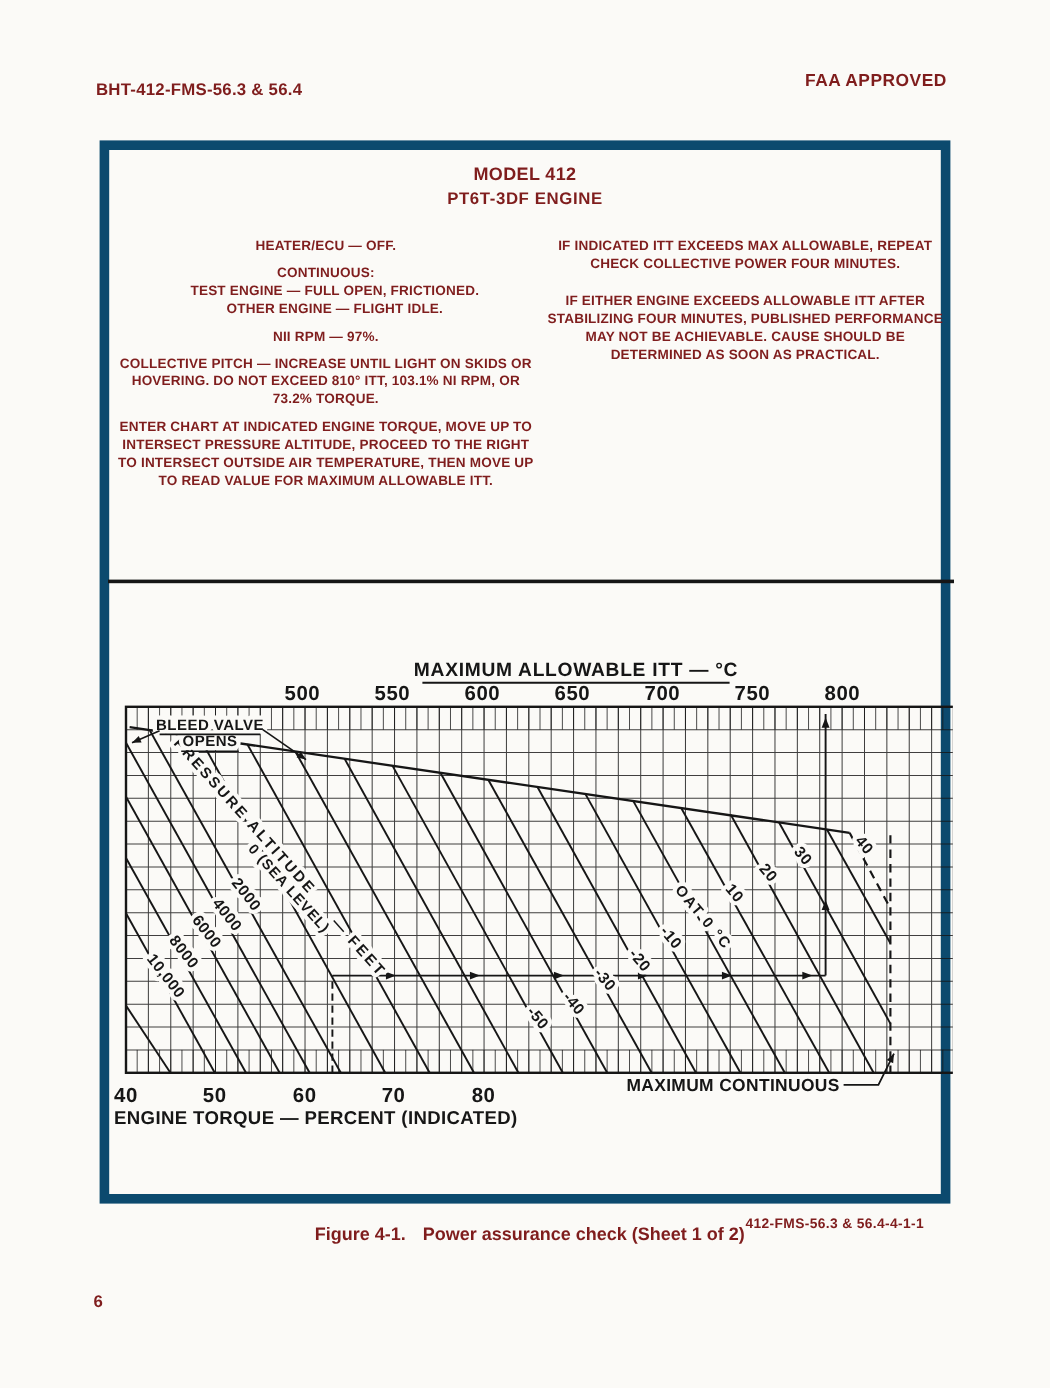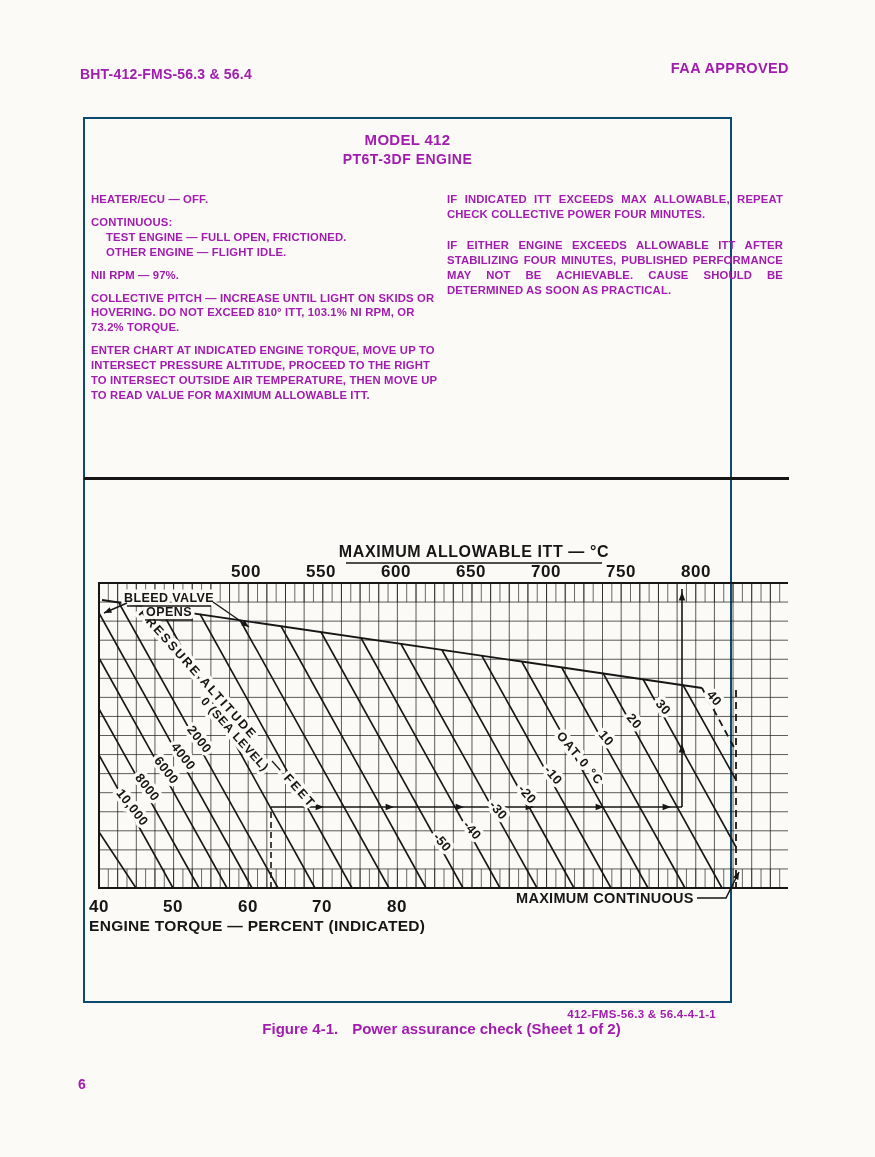--- a/index.html
+++ b/index.html
@@ -1,35 +1,35 @@
 <!DOCTYPE html>
 <html><head>
 <meta charset="utf-8">
 <style>
   * { margin:0; padding:0; box-sizing:border-box; }
   html,body { background:#e8e8e6; }
   .page {
     position:relative; width:875px; height:1157px; margin:0 auto;
-    background:#fbfaf7; color:#a21caf;
+    background:#fbfaf7; color:#7f1d1d;
     font-family:"Liberation Sans", sans-serif; overflow:hidden;
   }
   .hdr-left  { position:absolute; left:80px;  top:66px; font-size:14px; font-weight:700; letter-spacing:.2px; }
   .hdr-right { position:absolute; right:86px; top:60px; font-size:14.5px; font-weight:700; letter-spacing:.4px; }
   .panel {
-    position:absolute; left:83px; top:117px; width:649px; height:886px;
-    border:2px solid #0c4a6e; background:#fbfaf7;
+    position:absolute; left:83px; top:117px; width:709px; height:886px;
+    border:8px solid #0c4a6e; background:#fbfaf7;
   }
   .panel-title { position:absolute; left:0; top:12px; width:100%; text-align:center; }
   .panel-title .t1 { font-size:15px; font-weight:700; letter-spacing:.3px; }
   .panel-title .t2 { font-size:15px; font-weight:700; letter-spacing:.3px; margin-top:3px; }
   .panel-title .t3 { font-size:14px; font-weight:700; letter-spacing:.5px; margin-top:3px; }
   .col { position:absolute; top:73px; font-size:11.3px; font-weight:700; line-height:1.32; letter-spacing:.15px; }
   .col-left  { left:6px;   width:349px; }
   .col-right { left:362px; width:336px; text-align:justify; }
-  .para { margin-bottom:8px; }
+  .para { margin-bottom:8px;text-align:center; }
   .col-right .para { margin-bottom:16px; }
   .para.ind { padding-left:15px; }
   .para.tight { margin-bottom:0; }
   .divider { position:absolute; left:-1px; top:358px; width:705px; height:2.5px; background:#161616; }
   .chart-wrap { position:absolute; left:0px; top:361px; width:703px; height:522px; }
   .doc-ref { position:absolute; right:14px; top:889px; font-size:11.5px; font-weight:700; letter-spacing:.3px; }
   .caption { position:absolute; left:4px; top:1020px; width:100%; text-align:center; font-size:15px; font-weight:700; }
   .caption .cap-text { margin-left:14px; }
   .page-num { position:absolute; left:78px; top:1076px; font-size:14px; font-weight:700; }
 </style>

